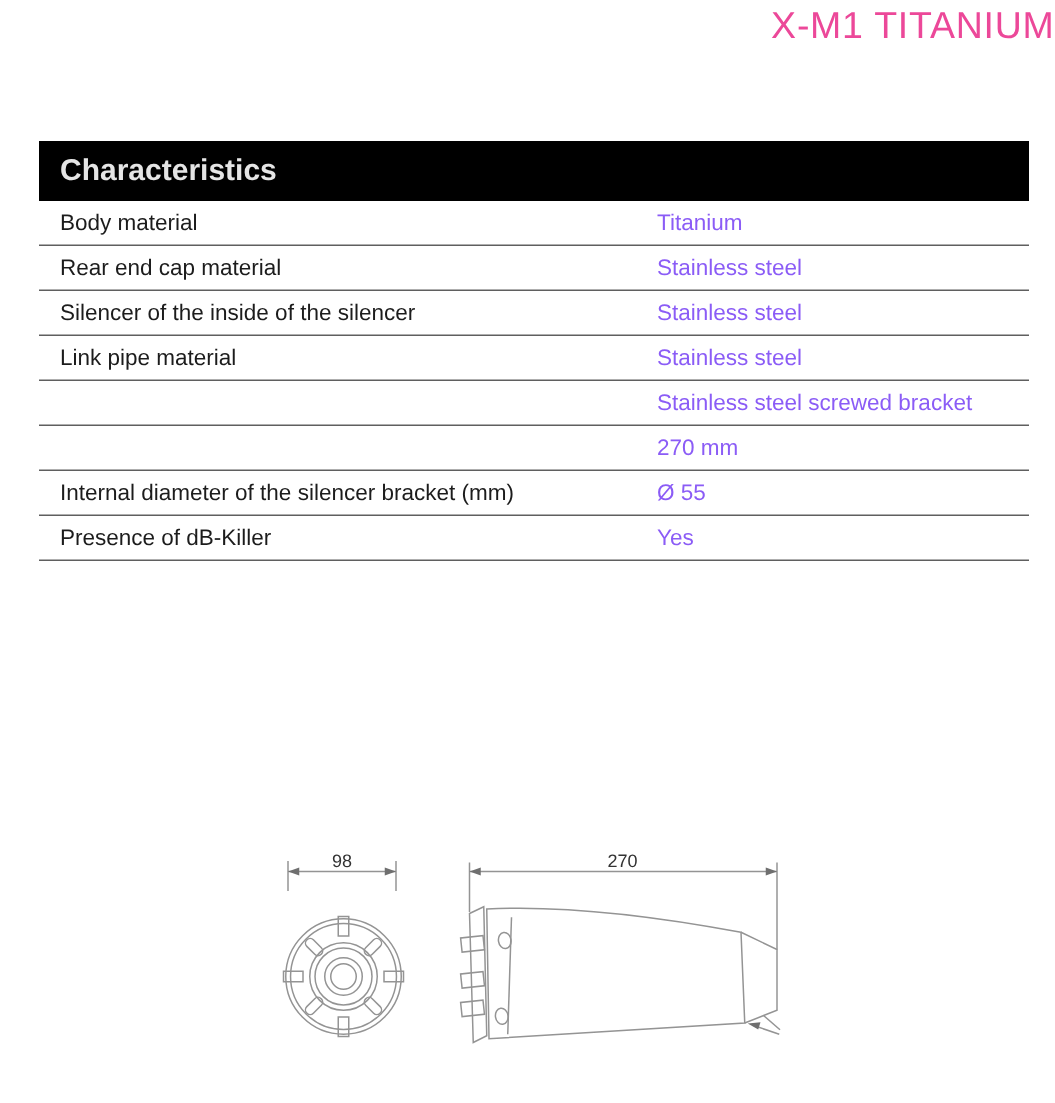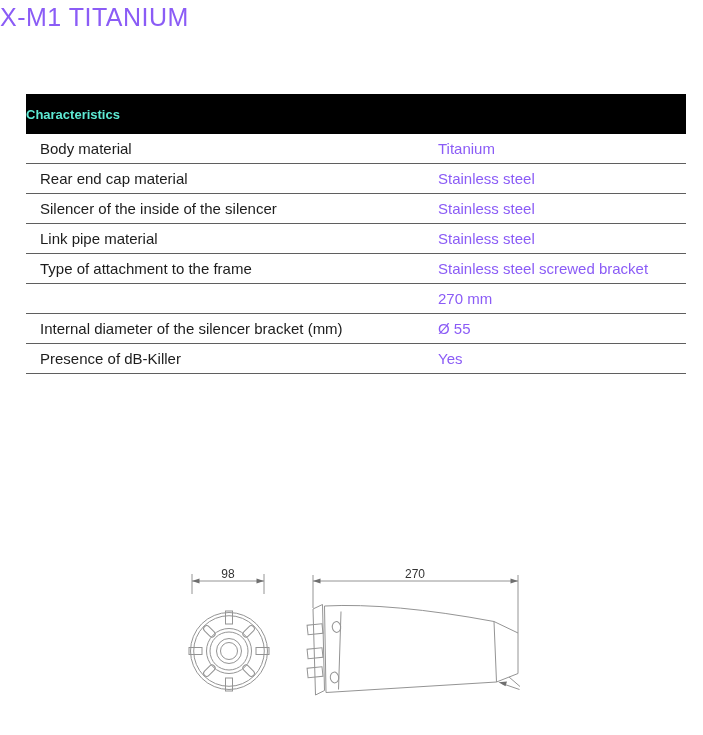--- a/index.html
+++ b/index.html
@@ -7,39 +7,40 @@
     width: 703px; height: 735px;
     background: #ffffff;
     font-family: "Liberation Sans", "DejaVu Sans", sans-serif;
     position: relative;
     overflow: hidden;
     color: #1c1c1c;
   }
   .page-title {
     position: absolute;
     top: 3px; left: 0; width: 703px;
-    text-align: left;
+    text-align: right;
     font-size: 25px;
     font-weight: 400;
     letter-spacing: 0.5px;
-    color: #8b5cf6;
+    color: #ec4899;
   }
   .spec-table {
     position: absolute;
     left: 26px; top: 94px;
     width: 660px;
   }
   .spec-header {
     height: 40px;
     background: #000000;
-    color: #5eead4;
-    font-size: 13px;
+    color: #e5e5e5;
+    font-size: 20px;
     font-weight: bold;
     display: flex;
     align-items: center;
+    padding-left: 14px;
     box-sizing: border-box;
   }
   .spec-row {
     height: 30px;
     box-sizing: border-box;
     border-bottom: 1px solid #5f5f5f;
     display: flex;
     align-items: center;
     position: relative;
     font-size: 15px;
@@ -84,21 +85,20 @@
   </div>
   <div class="spec-row">
     <div class="label">Silencer of the inside of the silencer</div>
     <div class="value">Stainless steel</div>
   </div>
   <div class="spec-row">
     <div class="label">Link pipe material</div>
     <div class="value">Stainless steel</div>
   </div>
   <div class="spec-row">
-    <div class="label">Type of attachment to the frame</div>
     <div class="value">Stainless steel screwed bracket</div>
   </div>
   <div class="spec-row">
     <div class="value">270 mm</div>
   </div>
   <div class="spec-row">
     <div class="label">Internal diameter of the silencer bracket (mm)</div>
     <div class="value">Ø 55</div>
   </div>
   <div class="spec-row">

